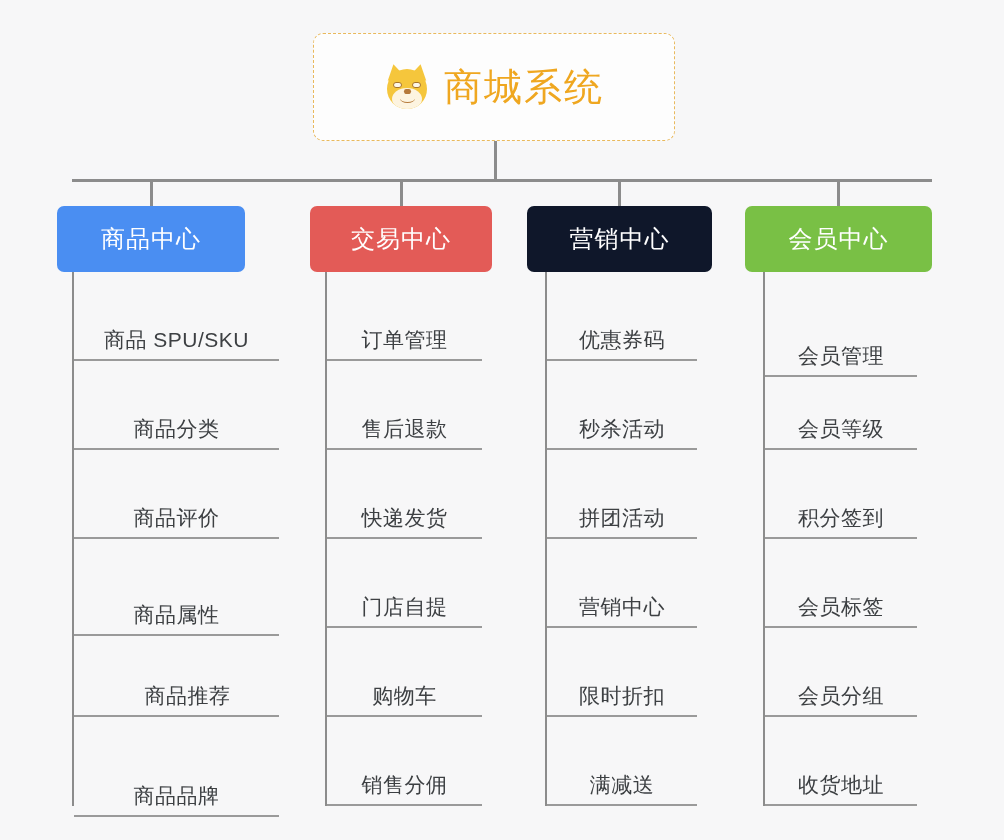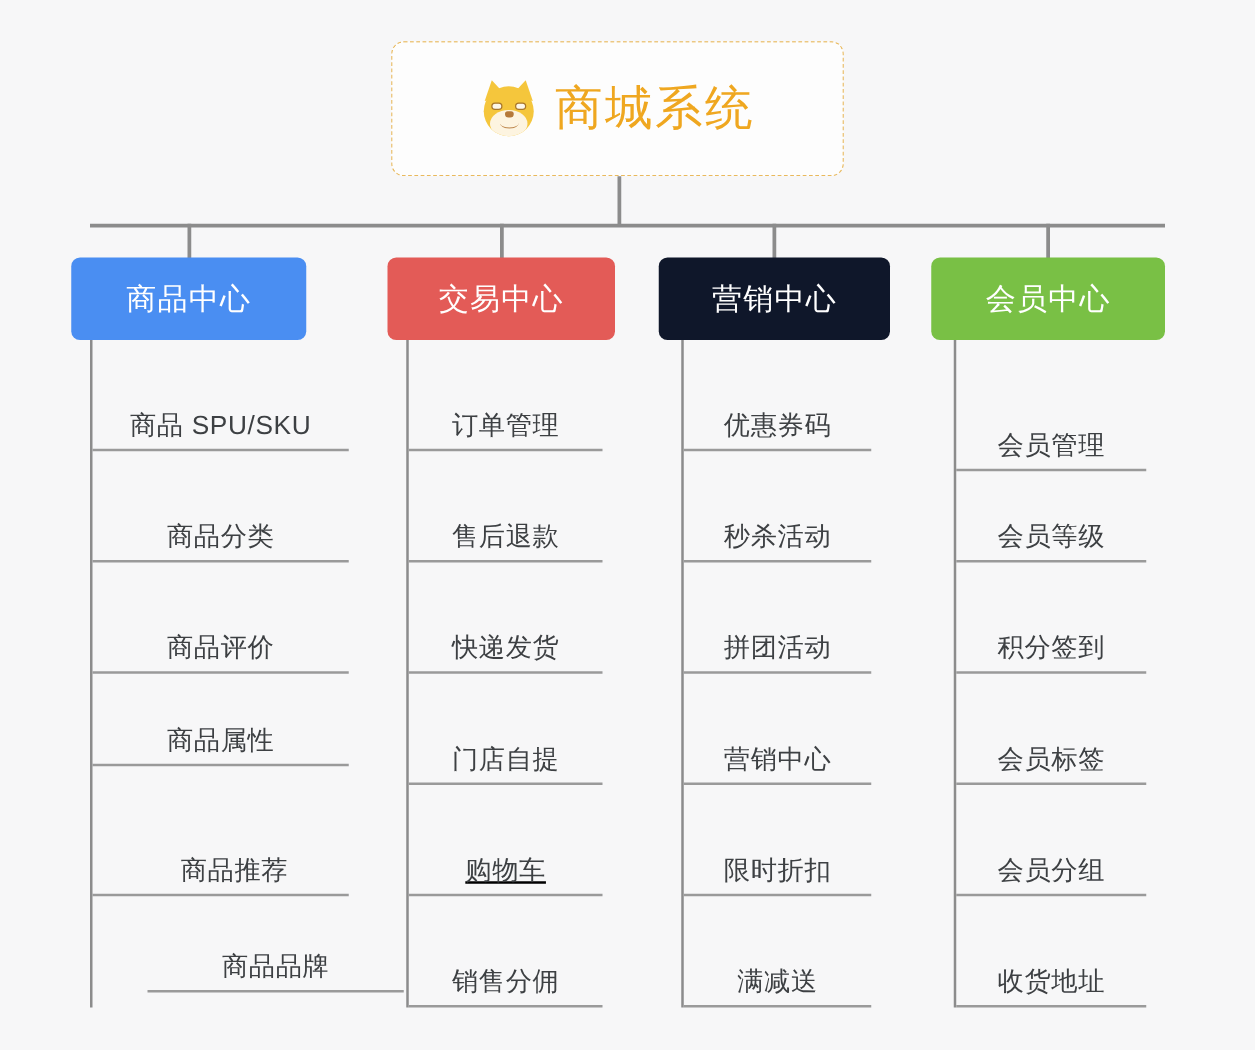--- a/index.html
+++ b/index.html
@@ -188,48 +188,48 @@
         <div class="leaf-trunk" style="height: 534px;"></div>
         <div class="leaf-item" style="top: 0px; width: 205px;">
           <span class="leaf-label">商品 SPU/SKU</span>
         </div>
         <div class="leaf-item" style="top: 89px; width: 205px;">
           <span class="leaf-label">商品分类</span>
         </div>
         <div class="leaf-item" style="top: 178px; width: 205px;">
           <span class="leaf-label">商品评价</span>
         </div>
-        <div class="leaf-item" style="top: 252px; width: 205px; justify-content: center;">
+        <div class="leaf-item" style="top: 275px; width: 205px; justify-content: center;">
           <span class="leaf-label">商品属性</span>
         </div>
         <div class="leaf-item" style="top: 356px; width: 205px; padding-left: 22px;">
           <span class="leaf-label">商品推荐</span>
         </div>
-        <div class="leaf-item" style="top: 433px; width: 205px; margin-left: 44px;">
+        <div class="leaf-item" style="top: 456px; width: 205px;">
           <span class="leaf-label">商品品牌</span>
         </div>
       </div>
       <div class="cat-box" style="left: 310px; width: 182px; background: rgb(227, 91, 87);">
         <span>交易中心</span>
       </div>
       <div class="leaf-col" style="left: 325px;">
         <div class="leaf-trunk" style="height: 534px;"></div>
         <div class="leaf-item" style="top: 0px; width: 155px;">
           <span class="leaf-label">订单管理</span>
         </div>
         <div class="leaf-item" style="top: 89px; width: 155px;">
           <span class="leaf-label">售后退款</span>
         </div>
         <div class="leaf-item" style="top: 178px; width: 155px;">
           <span class="leaf-label">快递发货</span>
         </div>
         <div class="leaf-item" style="top: 267px; width: 155px;">
           <span class="leaf-label">门店自提</span>
         </div>
-        <div class="leaf-item" style="top: 356px; width: 155px; text-decoration: underline;">
+        <div class="leaf-item" style="top: 356px; width: 155px;">
           <span class="leaf-label">购物车</span>
         </div>
         <div class="leaf-item" style="top: 445px; width: 155px;">
           <span class="leaf-label">销售分佣</span>
         </div>
       </div>
       <div class="cat-box" style="left: 527px; width: 185px; background: #0f172a;">
         <span>营销中心</span>
       </div>
       <div class="leaf-col" style="left: 545px;">

